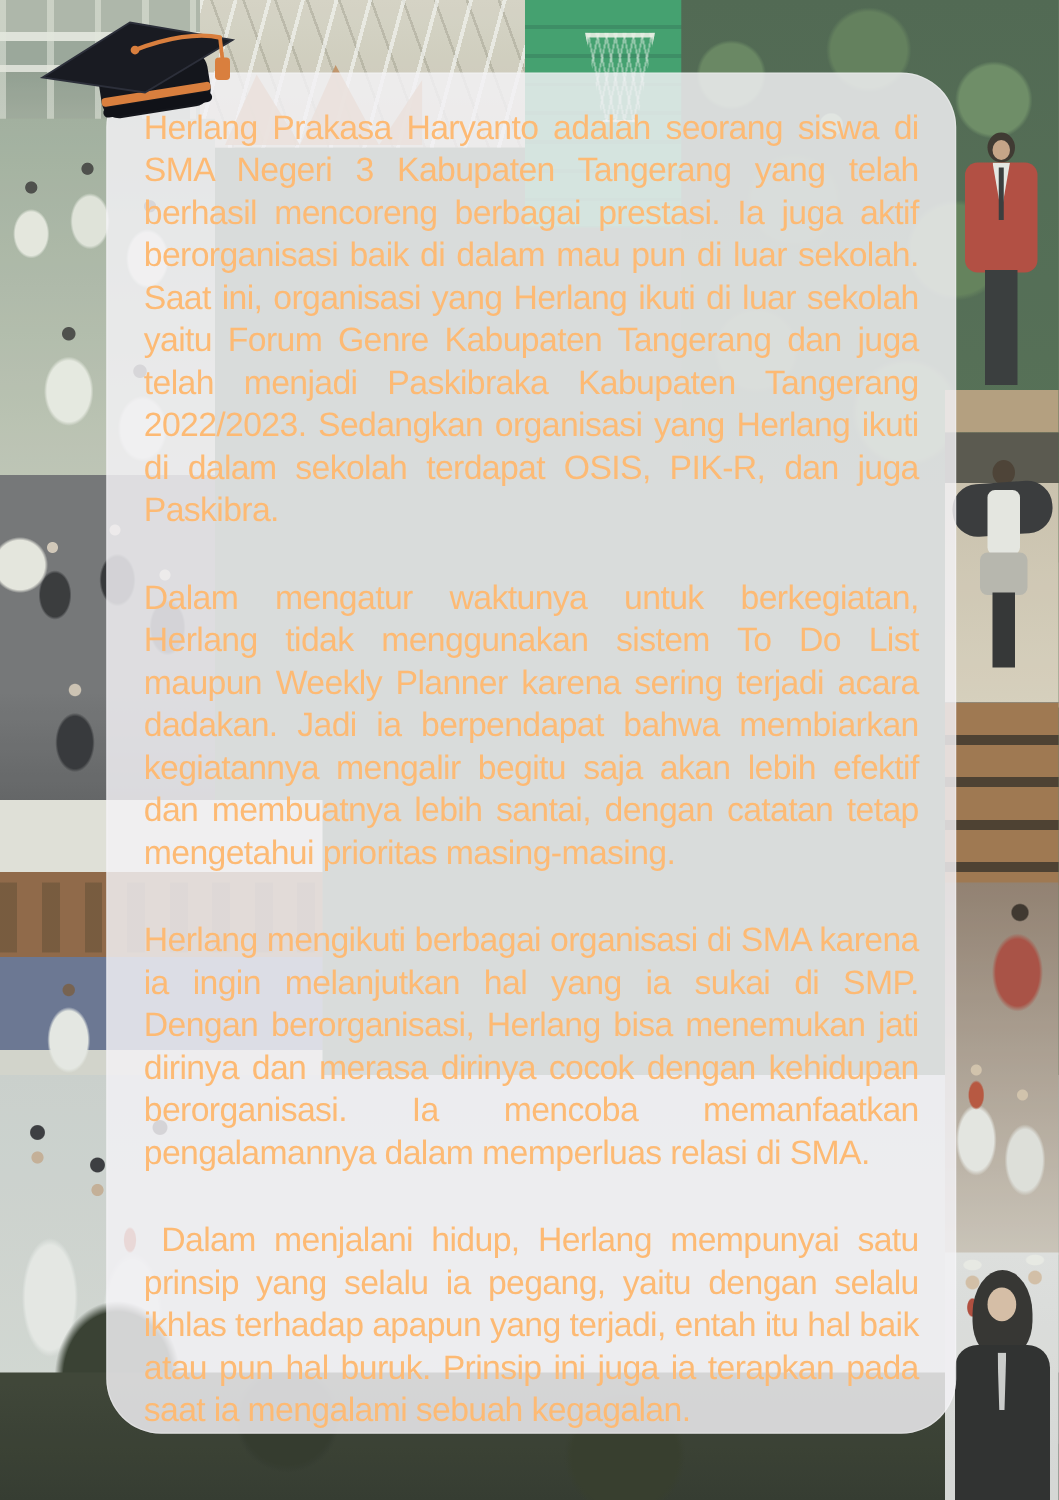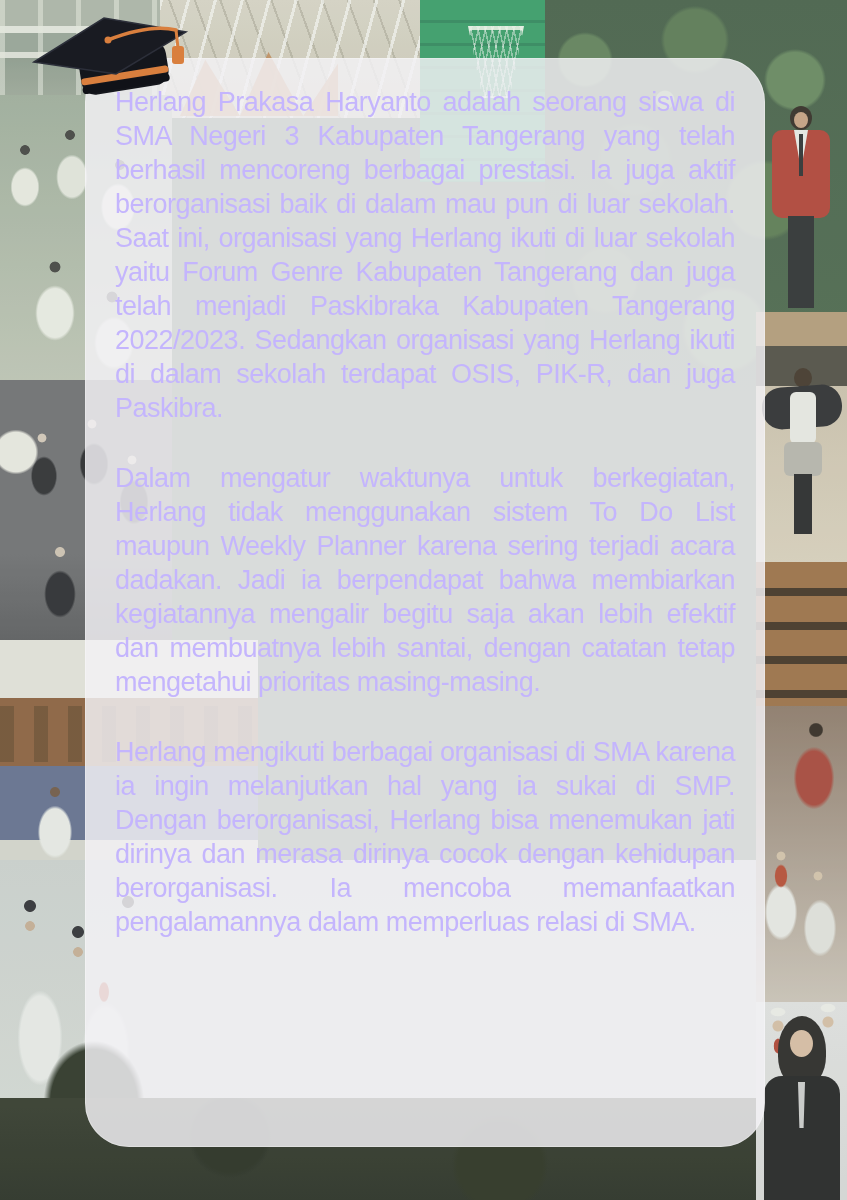--- a/index.html
+++ b/index.html
@@ -141,21 +141,21 @@
   .bw-body::before{content:"";position:absolute;left:34px;top:6px;width:7px;height:46px;background:#cfcfd2;
     clip-path:polygon(0 0,100% 0,80% 100%,20% 100%);}
 
   
   #tint{position:absolute;inset:0;background:rgba(176,188,168,.17);}
 
   
   #panel{left:85px;top:58px;width:680px;height:1089px;border-radius:44px;
     background:rgba(243,242,245,.83);
     box-shadow:inset 0 0 0 1px rgba(255,255,255,.28);}
-  #panel-text{left:115px;top:58px;width:620px;padding-top:27px;color:#c4b5fd;
+  #panel-text{left:115px;top:58px;width:620px;padding-top:27px;color:#fdba74;
     font-size:27px;line-height:34px;letter-spacing:-0.5px;}
   #panel-text p{margin:0 0 36px 0;text-align:justify;}
   #panel-text p:last-child{margin-bottom:0;}
   #panel-text p.indent{text-indent:14px;}
 
   
   #cap{left:24px;top:8px;width:168px;height:96px;}
 </style>
 </head>
 <body>
@@ -199,20 +199,21 @@
 </div>
 
 <div id="tint"></div>
 
 <div class="abs" id="panel"></div>
 
 <div class="abs" id="panel-text">
   <p>Herlang Prakasa Haryanto adalah seorang siswa di SMA Negeri 3 Kabupaten Tangerang yang telah berhasil mencoreng berbagai prestasi. Ia juga aktif berorganisasi baik di dalam mau pun di luar sekolah. Saat ini, organisasi yang Herlang ikuti di luar sekolah yaitu Forum Genre Kabupaten Tangerang dan juga telah menjadi Paskibraka Kabupaten Tangerang 2022/2023. Sedangkan organisasi yang Herlang ikuti di dalam sekolah terdapat OSIS, PIK-R, dan juga Paskibra.</p>
   <p>Dalam mengatur waktunya untuk berkegiatan, Herlang tidak menggunakan sistem To Do List maupun Weekly Planner karena sering terjadi acara dadakan. Jadi ia berpendapat bahwa membiarkan kegiatannya mengalir begitu saja akan lebih efektif dan membuatnya lebih santai, dengan catatan tetap mengetahui prioritas masing-masing.</p>
   <p>Herlang mengikuti berbagai organisasi di SMA karena ia ingin melanjutkan hal yang ia sukai di SMP. Dengan berorganisasi, Herlang bisa menemukan jati dirinya dan merasa dirinya cocok dengan kehidupan berorganisasi. Ia mencoba memanfaatkan pengalamannya dalam memperluas relasi di SMA.</p>
+  <p class="indent">Dalam menjalani hidup, Herlang mempunyai satu prinsip yang selalu ia pegang, yaitu dengan selalu ikhlas terhadap apapun yang terjadi, entah itu hal baik atau pun hal buruk. Prinsip ini juga ia terapkan pada saat ia mengalami sebuah kegagalan.</p>
 </div>
 
 <svg class="abs" id="cap" viewBox="0 0 168 96" xmlns="http://www.w3.org/2000/svg">
 
   <g transform="rotate(-9 100 62)">
     <rect x="56" y="38" width="88" height="44" rx="14" fill="#14161c"></rect>
     <rect x="56" y="64" width="88" height="7" rx="3" fill="#d97f3e"></rect>
     <rect x="56" y="72" width="88" height="8" rx="4" fill="#101218"></rect>
   </g>
 

